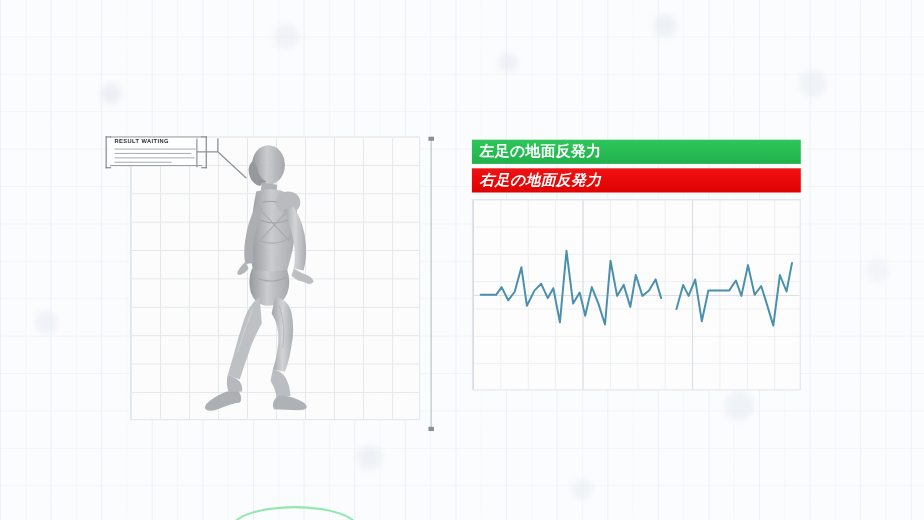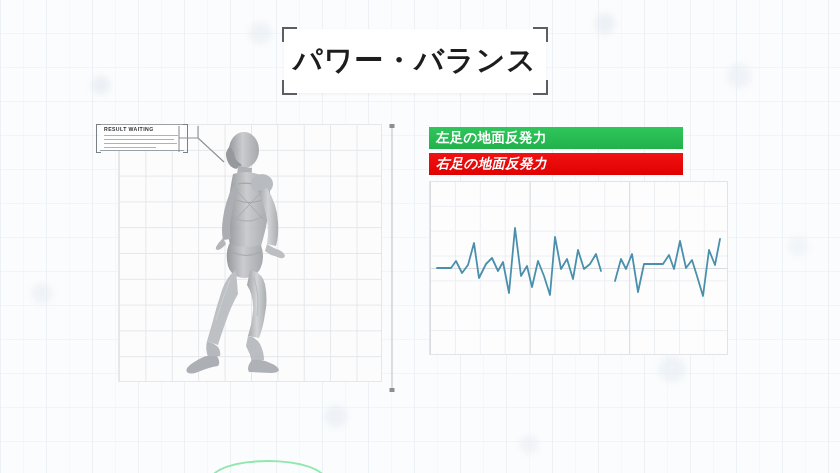--- a/index.html
+++ b/index.html
@@ -168,21 +168,21 @@
   #chart-panel {
     position: absolute;
     left: 429px;
     top: 127px;
     width: 299px;
     height: 228px;
   }
   .legend-bar {
     position: absolute;
     left: 0;
-    width: 254px;
+    width: 299px;
     height: 22px;
     display: flex;
     align-items: center;
     padding-left: 7px;
     box-sizing: border-box;
     color: #ffffff;
     font-size: 13.5px;
     font-weight: bold;
     letter-spacing: 0.3px;
     white-space: nowrap;
@@ -213,28 +213,20 @@
     width: 299px;
     height: 174px;
   }
 </style>
 </head>
 <body>
 
 <div id="screen">
   <div class="mosaic"></div>
 
-  <div id="title-block">
-    <div id="title-plate"></div>
-    <div class="corner tl"></div>
-    <div class="corner tr"></div>
-    <div class="corner bl"></div>
-    <div class="corner br"></div>
-    <div id="title-text">パワー・バランス</div>
-  </div>
 
   <div id="figure-panel">
     <div id="figure-grid"></div>
 
     <svg id="human-figure" viewBox="0 0 170 250">
       <defs>
         <linearGradient id="bodyGrad" x1="0" y1="0" x2="1" y2="0">
           <stop offset="0%" stop-color="#8e9195"></stop>
           <stop offset="45%" stop-color="#c6c8cb"></stop>
           <stop offset="100%" stop-color="#9fa2a6"></stop>

